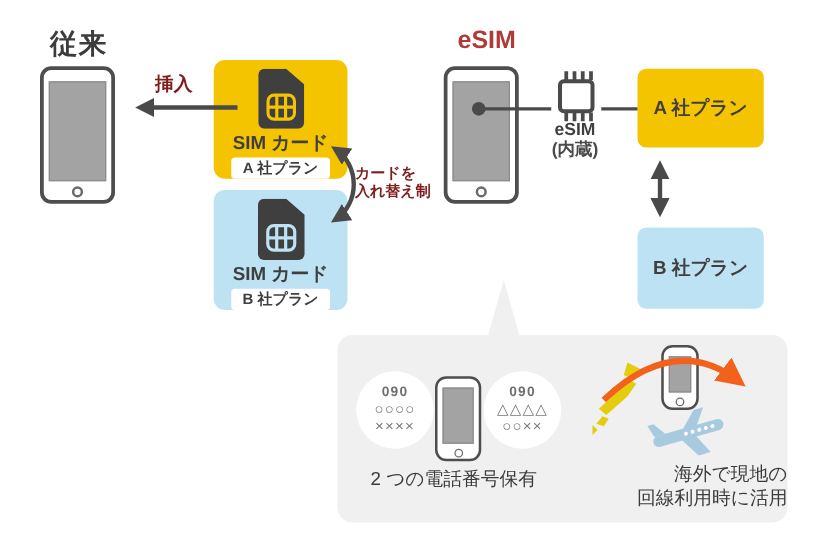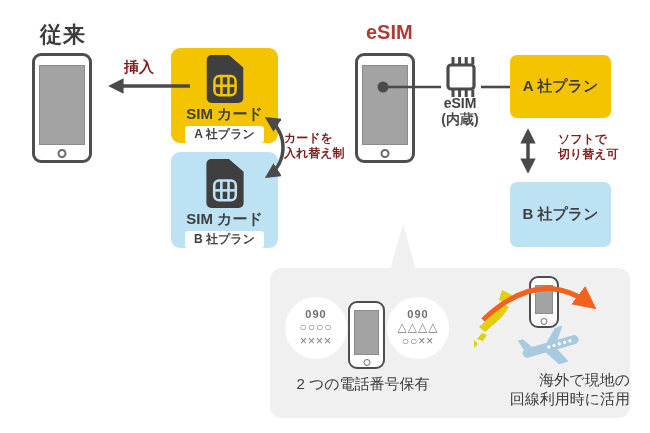--- a/index.html
+++ b/index.html
@@ -125,22 +125,20 @@
         <line x1="18.6" y1="34" x2="18.6" y2="41"></line>
         <line x1="25.2" y1="34" x2="25.2" y2="41"></line>
         <line x1="31.8" y1="34" x2="31.8" y2="41"></line>
     </g>
   </svg>
   <div class="abs chip-label">eSIM</div>
   <div class="abs chip-sub">(内蔵)</div>
 
   <div class="plan-box a">A 社プラン</div>
   <div class="plan-box b">B 社プラン</div>
-  <div class="abs note ml switch-note">ソフトで
-切り替え可</div>
 
   <div class="callout-tri"></div>
   <div class="panel"></div>
 
   <div class="bubble" style="left:285px; top:297px;">
     <div class="l1">090</div>
     <div class="l2">○○○○</div>
     <div class="l3">××××</div>
   </div>
 

